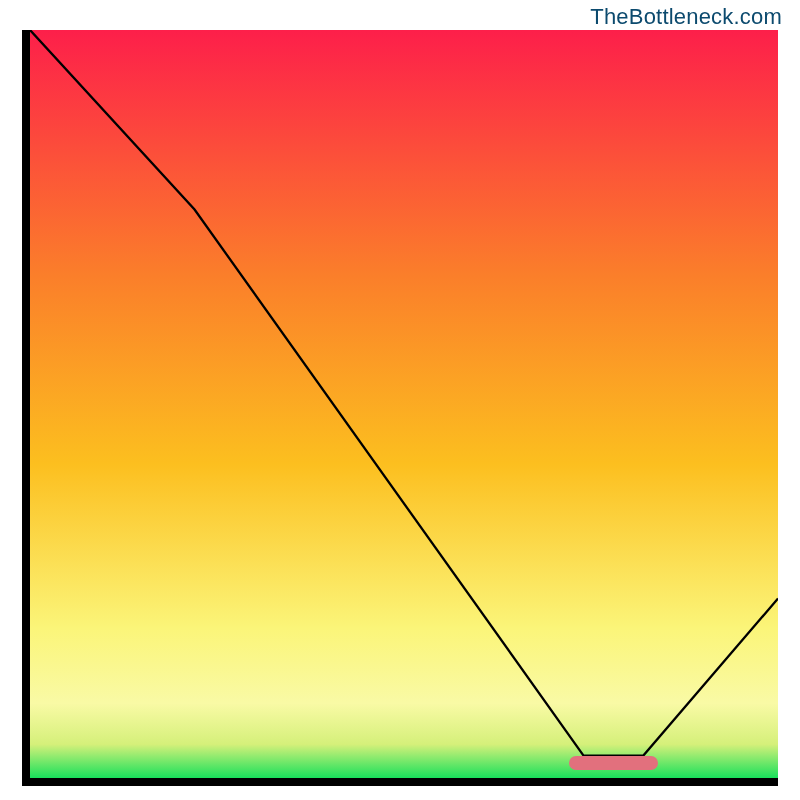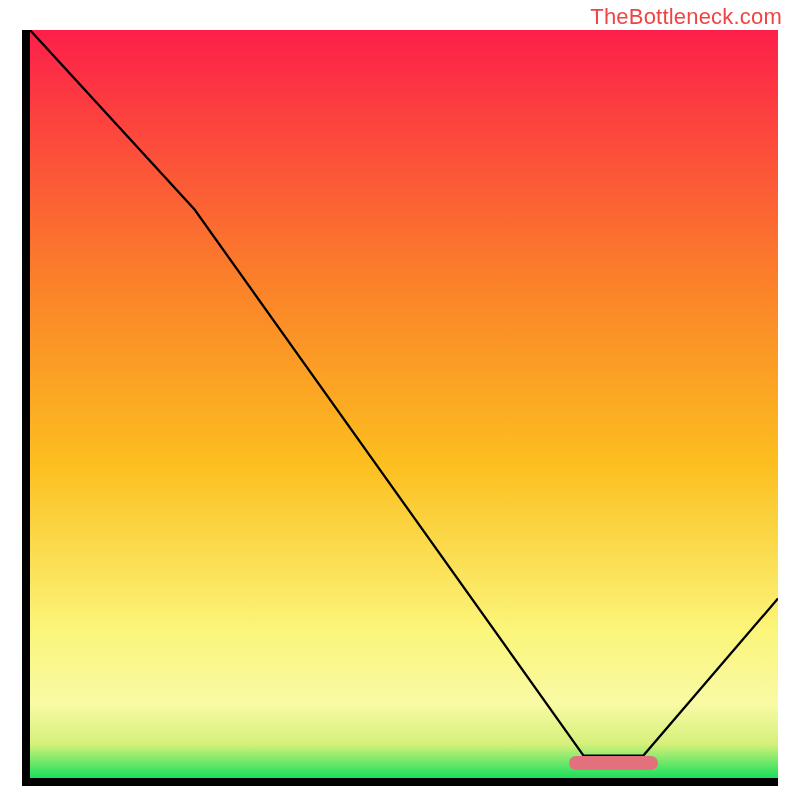--- a/index.html
+++ b/index.html
@@ -12,21 +12,21 @@
   }
   .container {
     position: relative;
     width: 800px;
     height: 800px;
   }
   .watermark {
     position: absolute;
     top: 4px;
     right: 18px;
-    color: #ef4444;
+    color: #0c4a6e;
     font-size: 22px;
     font-weight: 400;
     letter-spacing: 0.2px;
     margin-left: 20px;
   }
   .frame {
     position: absolute;
     left: 22px;
     top: 30px;
     width: 756px;

